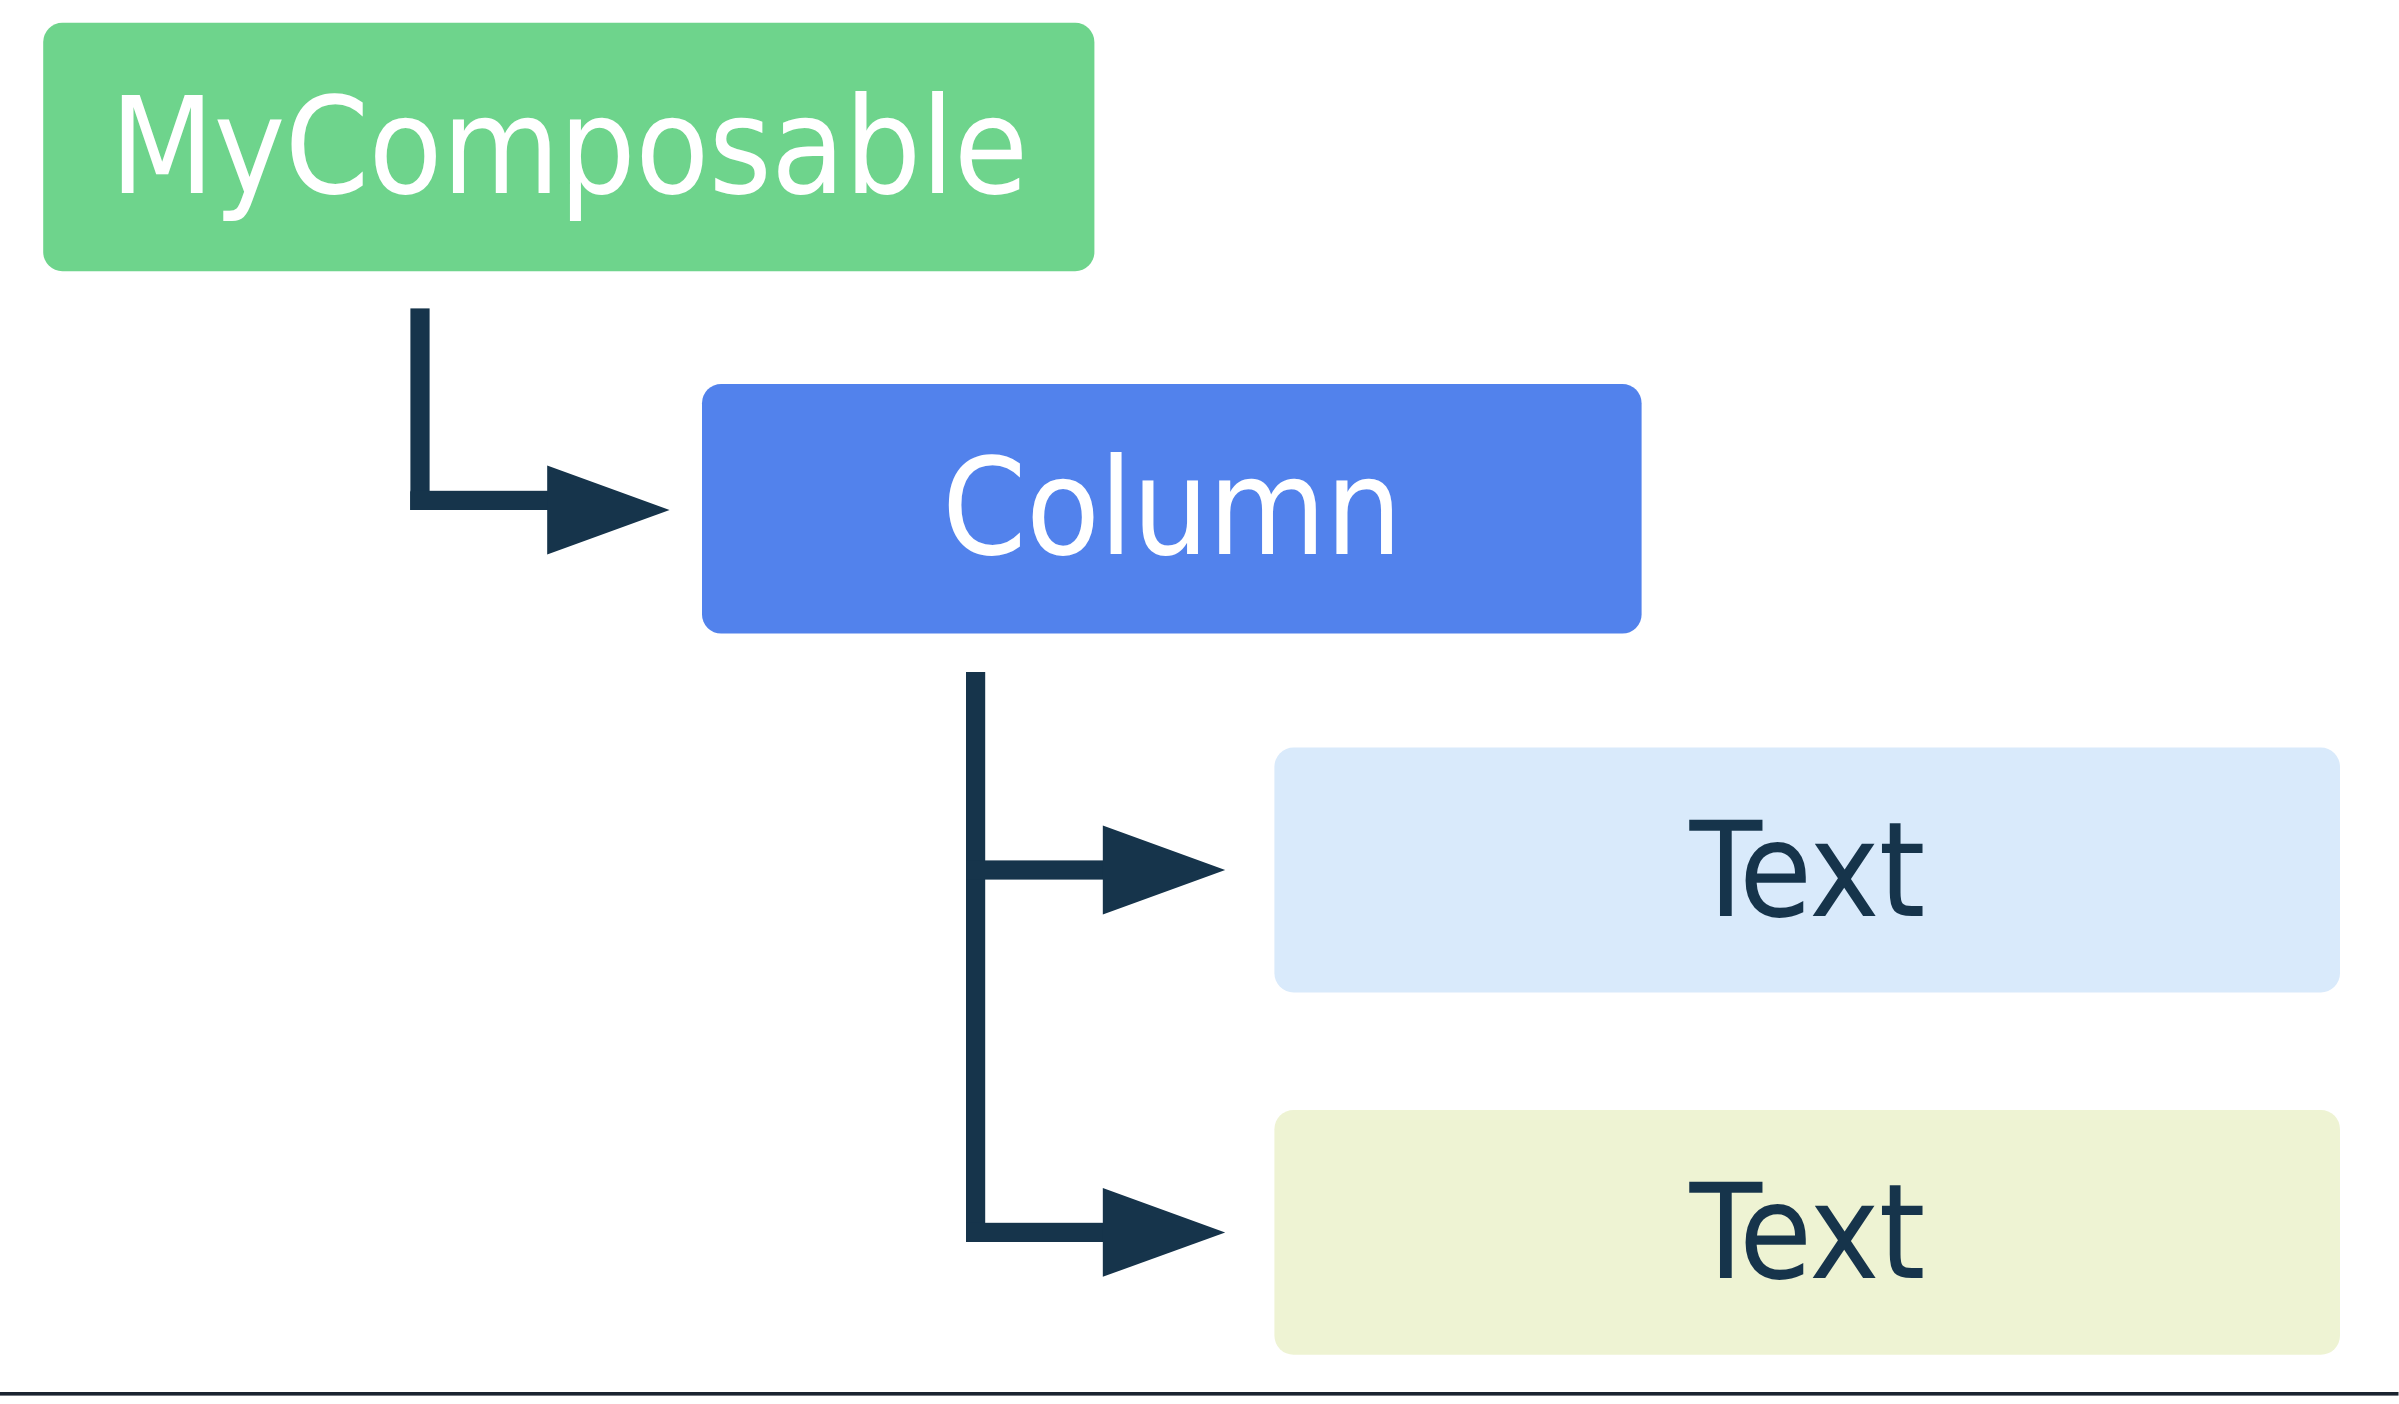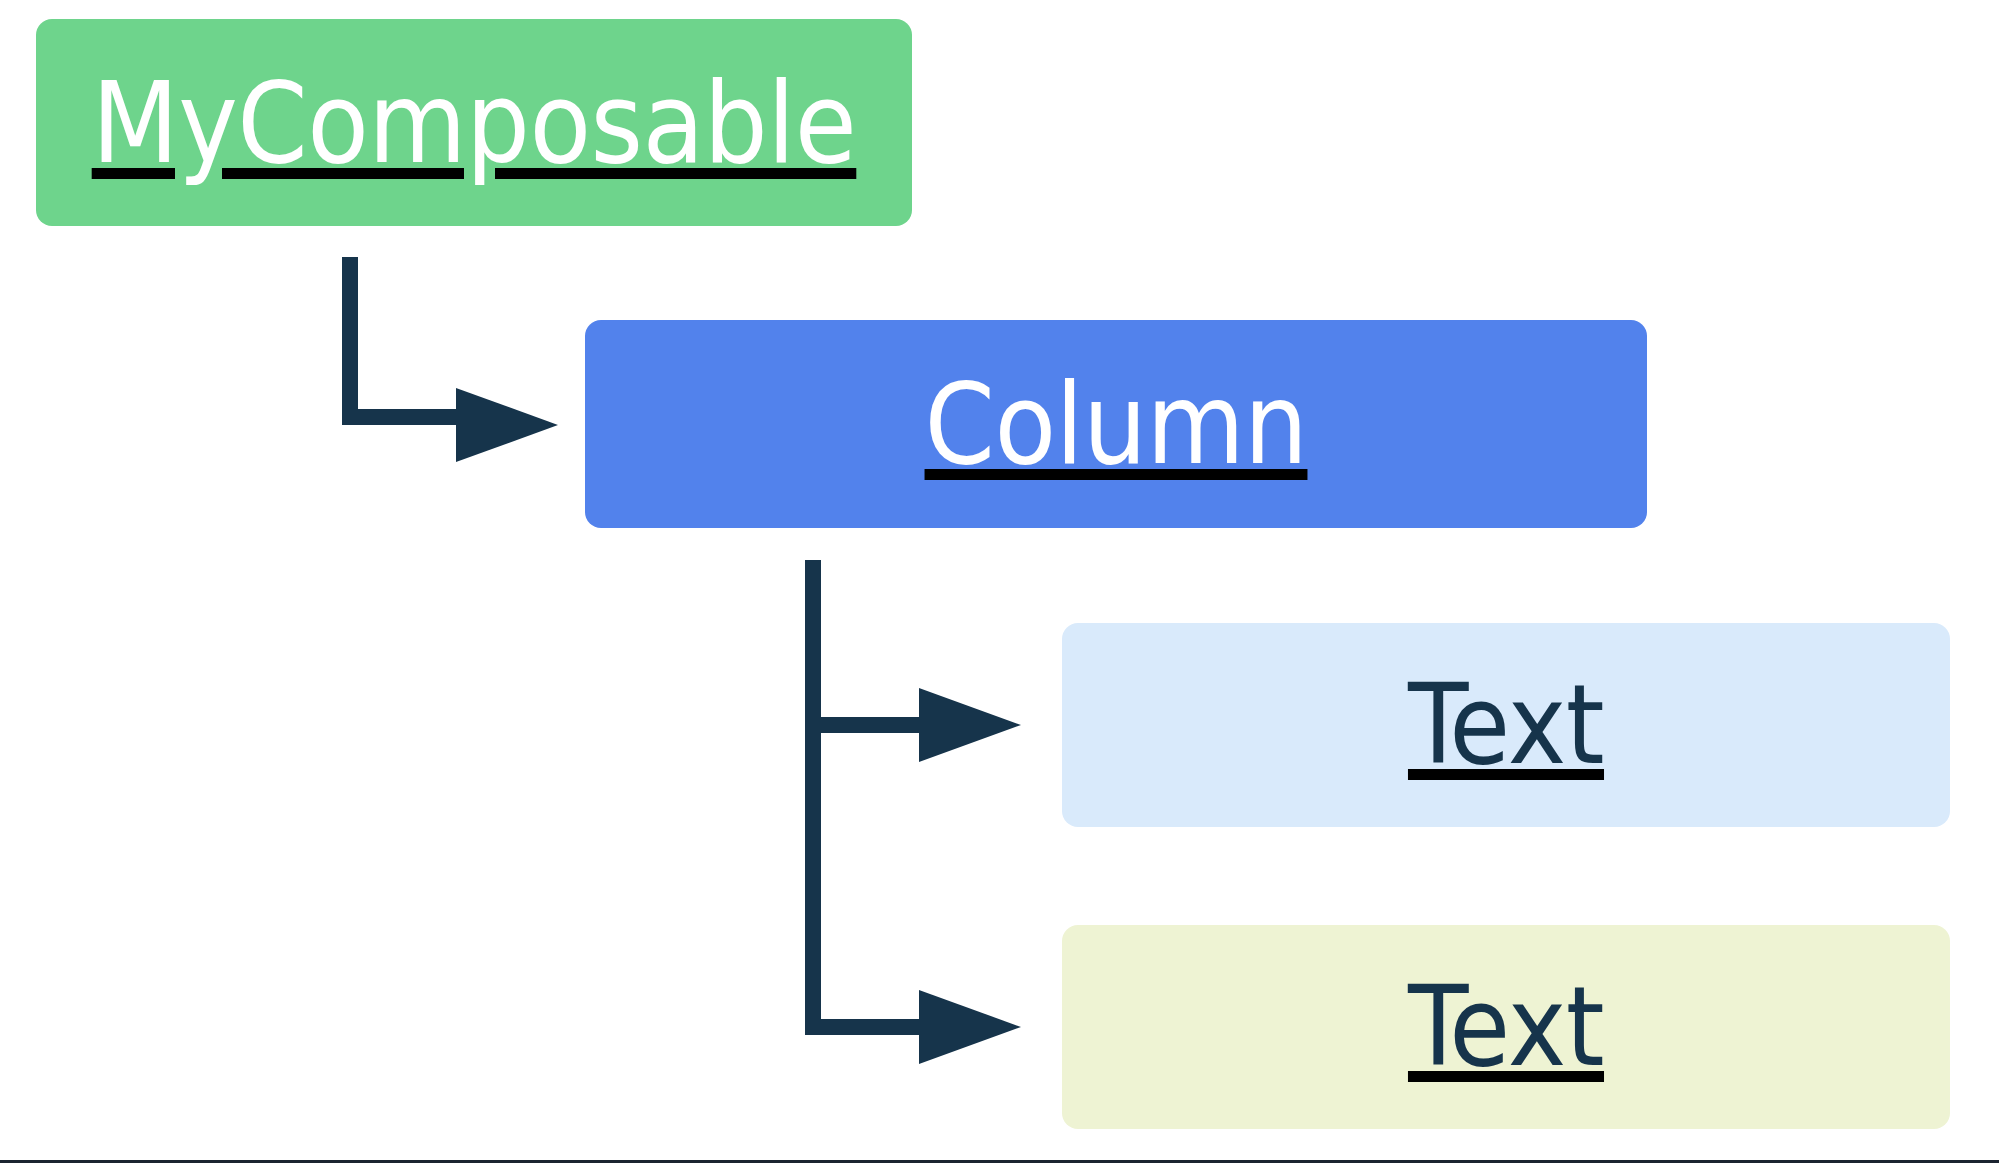--- a/index.html
+++ b/index.html
@@ -20,21 +20,20 @@
 
   .node {
     position: absolute;
     display: flex;
     align-items: center;
     justify-content: center;
     border-radius: 16px;
     box-sizing: border-box;
     line-height: 1;
     white-space: nowrap;
-    text-decoration: underline;
   }
 
   .node-label {
     display: block;
     font-stretch: condensed;
     letter-spacing: -0.5px;
   }
 
   
   #node-root {
@@ -46,21 +45,21 @@
   }
   #node-root .node-label {
     color: #ffffff;
     font-size: 112px;
   }
 
   
   #node-column {
     left: 585px;
     top: 320px;
-    width: 1062px;
+    width: 783px;
     height: 208px;
     background: #5282EC;
   }
   #node-column .node-label {
     color: #ffffff;
     font-size: 112px;
   }
 
   
   #node-text-1 {

